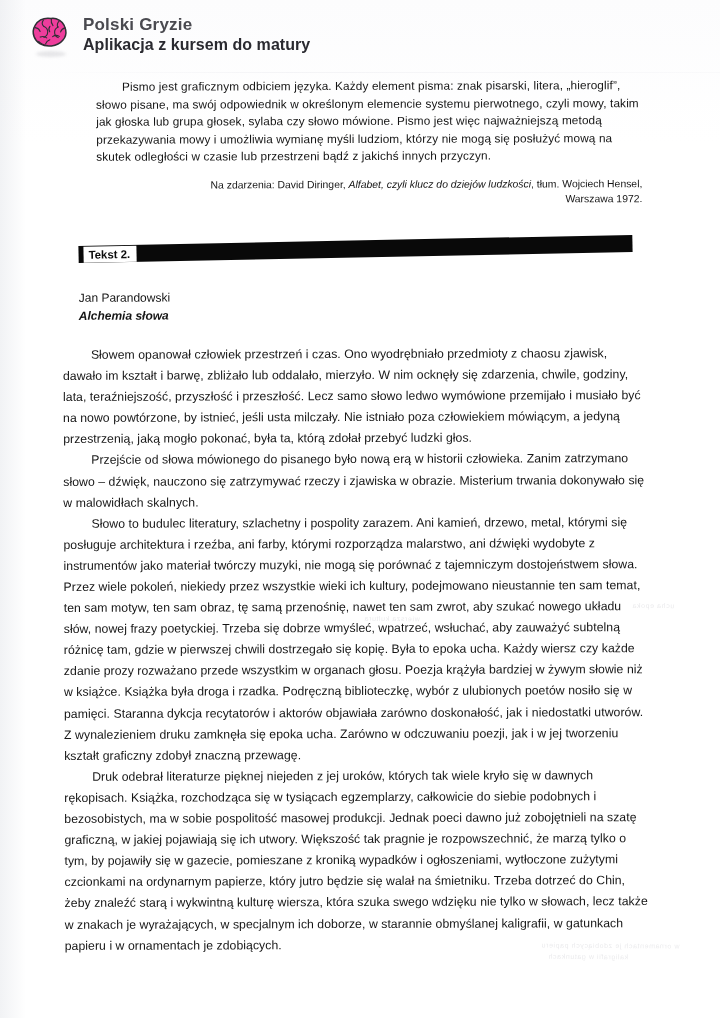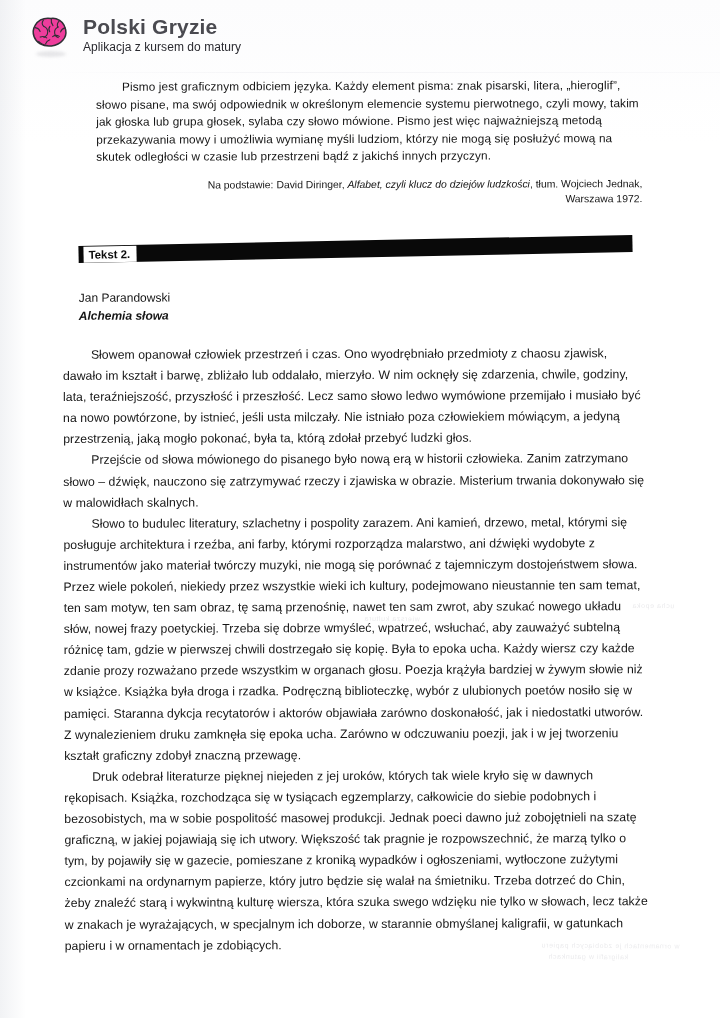--- a/index.html
+++ b/index.html
@@ -53,29 +53,29 @@
     left: 6px;
     bottom: -1px;
     width: 30px;
     height: 6px;
     border-radius: 50%;
     background: rgba(120,120,130,0.17);
     filter: blur(1.4px);
   }
   .brand-text { display: flex; flex-direction: column; gap: 3px; }
   .brand-title {
-    font-size: 21px;
+    font-size: 17px;
     font-weight: bold;
     color: #4a4a50;
     letter-spacing: 0.2px;
     line-height: 1.05;
   }
   .brand-sub {
-    font-size: 12px;
-    font-weight: normal;
+    font-size: 16px;
+    font-weight: bold;
     color: #2a2a30;
     letter-spacing: 0.05px;
     line-height: 1.05;
   }
   .header-rule {
     position: absolute;
     left: 0;
     top: 72px;
     width: 720px;
     height: 1px;
@@ -234,21 +234,21 @@
   </header>
   <div class="header-rule"></div>
 
   <div class="scan">
 
     <section class="text1 blk">
       <p class="indent">Pismo jest graficznym odbiciem języka. Każdy element pisma: znak pisarski, litera, „hieroglif”, słowo pisane, ma swój odpowiednik w określonym elemencie systemu pierwotnego, czyli mowy, takim jak głoska lub grupa głosek, sylaba czy słowo mówione. Pismo jest więc najważniejszą metodą przekazywania mowy i umożliwia wymianę myśli ludziom, którzy nie mogą się posłużyć mową na skutek odległości w czasie lub przestrzeni bądź z jakichś innych przyczyn.</p>
     </section>
 
     <div class="attrib">
-      <span class="attrib-line1"><span>Na podstawie: David Diringer, </span><i>Alfabet, czyli klucz do dziejów ludzkości</i><span>, tłum. Wojciech Jednak,</span></span>
+      <span class="attrib-line1"><span>Na zdarzenia: David Diringer, </span><i>Alfabet, czyli klucz do dziejów ludzkości</i><span>, tłum. Wojciech Hensel,</span></span>
       <span class="attrib-line2">Warszawa 1972.</span>
     </div>
 
     <div class="banner-wrap">
       <div class="banner"></div>
       <div class="banner-label">Tekst 2.</div>
     </div>
 
     <div class="byline">
       <span class="author">Jan Parandowski</span>

